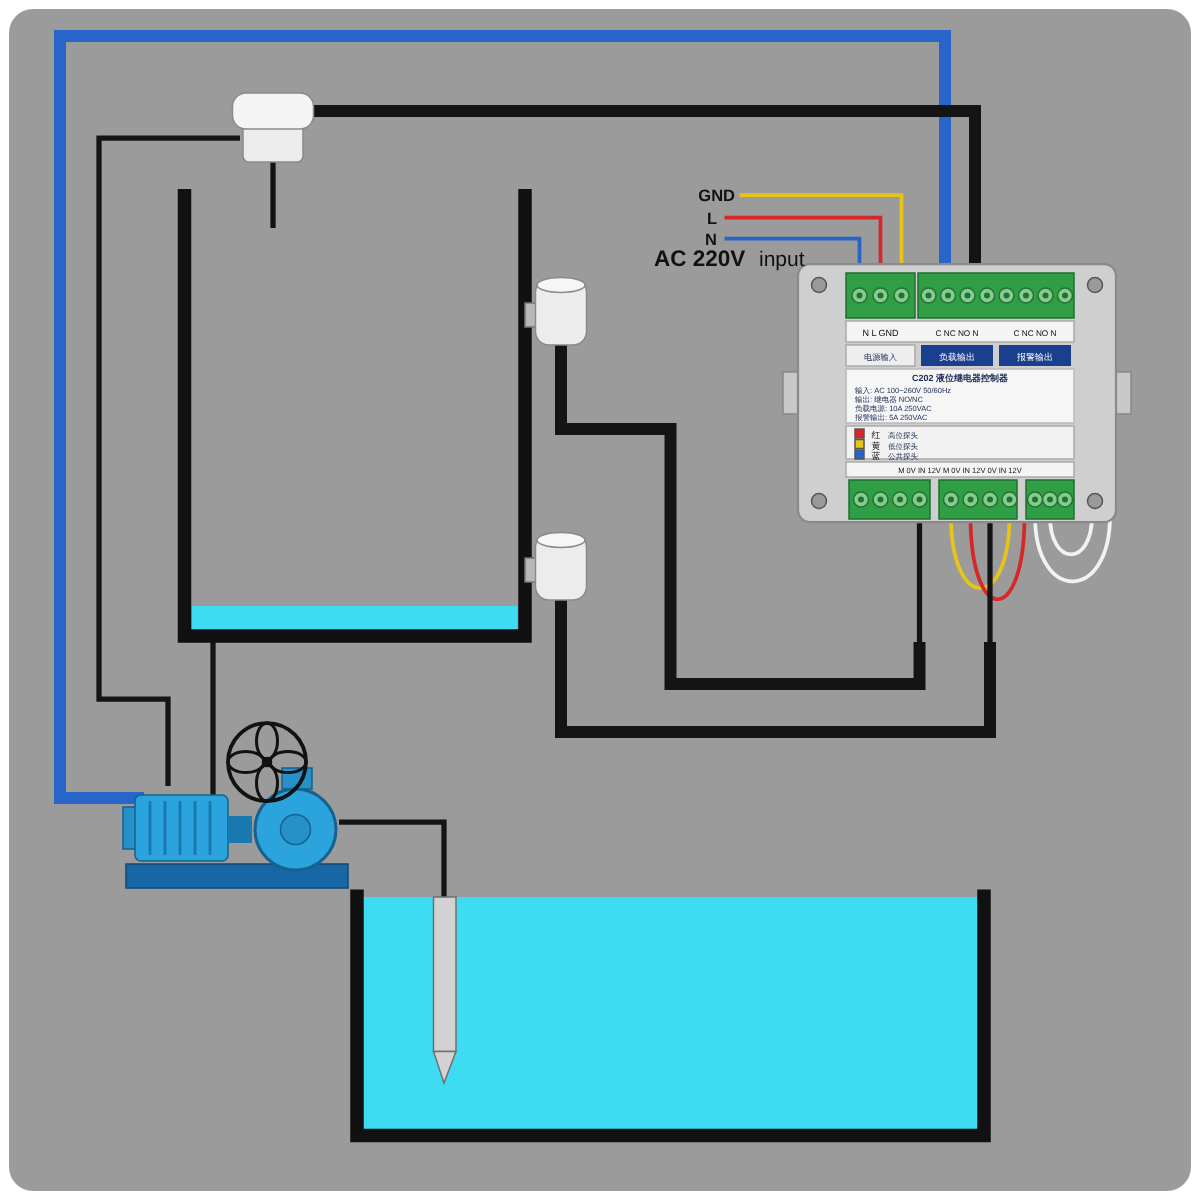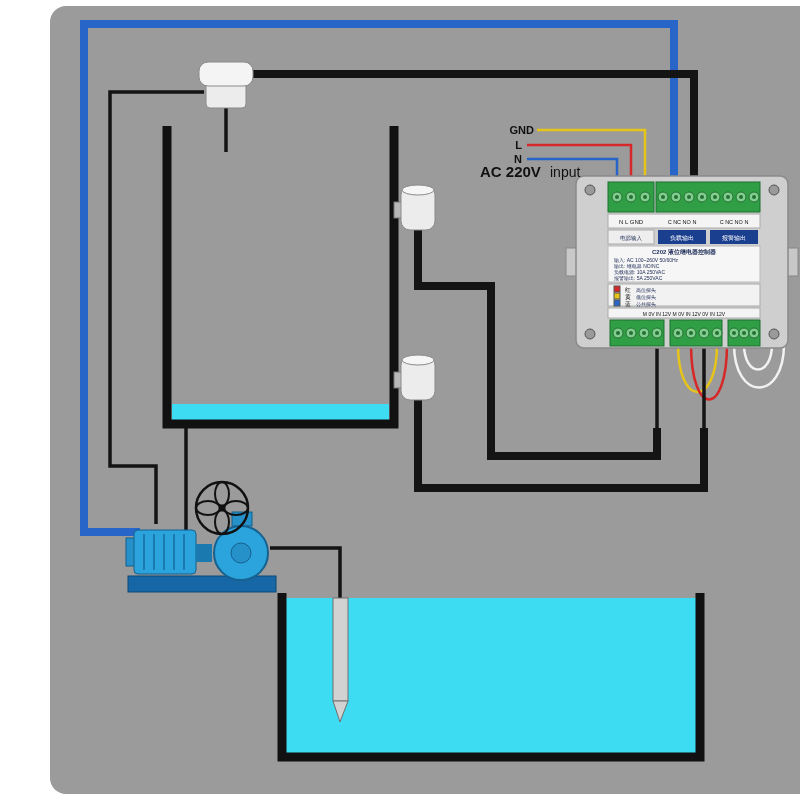--- a/index.html
+++ b/index.html
@@ -1,16 +1,16 @@
 <!DOCTYPE html>
 <html><head>
 <meta charset="utf-8">
 <style>
   html,body{margin:0;padding:0;background:#ffffff;}
-  .stage{width:648px;height:800px;position:relative;padding-left:44px;}
+  .stage{width:648px;height:800px;position:relative;}
   svg{display:block;}
   svg text{font-family:"Liberation Sans","DejaVu Sans",sans-serif;fill:#111;}
   .spec{fill:#1b2a55;}
   .cap-white{fill:#ffffff;}
 </style>
 </head>
 <body>
 
 <div class="stage">
 <svg width="800" height="800" viewBox="0 0 800 800">

